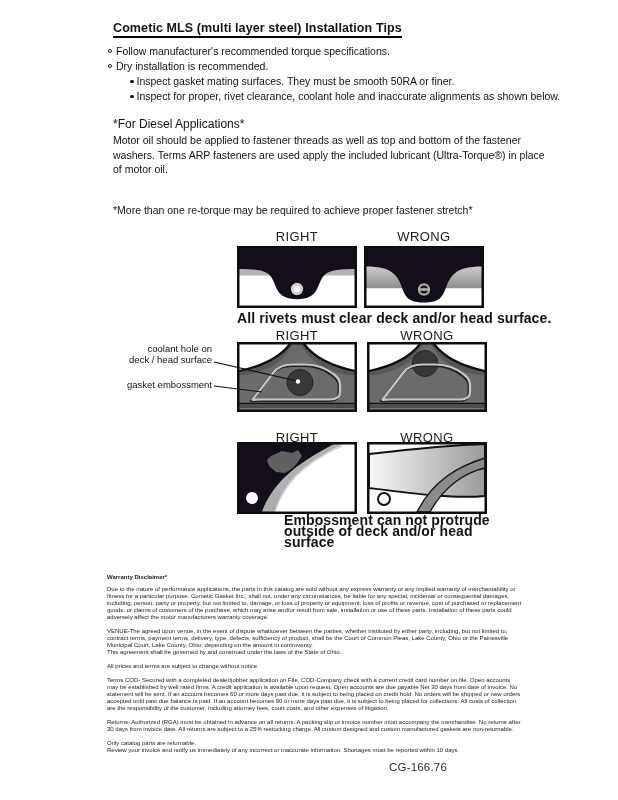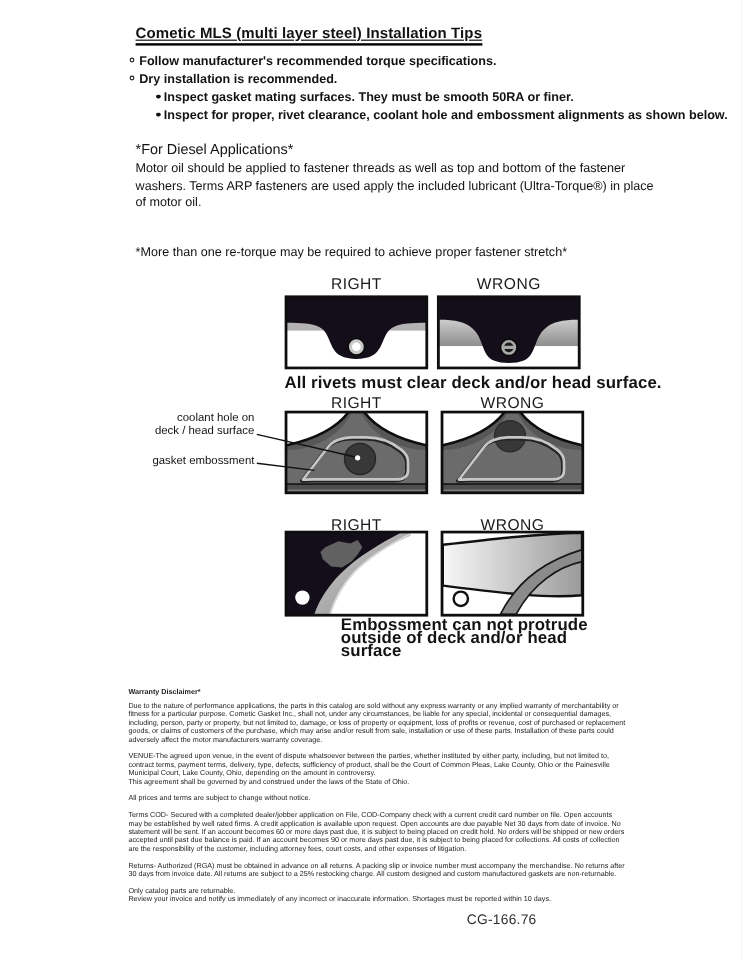--- a/index.html
+++ b/index.html
@@ -5,23 +5,23 @@
   * { margin:0; padding:0; box-sizing:border-box; }
   html,body { background:#e9e9e9; }
   .page {
     position:relative; width:618px; height:800px; background:#ffffff;
     font-family:"Liberation Sans", sans-serif; color:#131313; overflow:hidden;
     margin:0 auto;
   }
   .abs { position:absolute; }
   .page-title {
     left:113px; top:21px; font-size:12.5px; font-weight:bold;
-    border-bottom:2px solid #000; padding-bottom:1px; letter-spacing:0.1px;text-decoration:underline;
+    border-bottom:2px solid #000; padding-bottom:1px; letter-spacing:0.1px;
   }
-  .intro { left:108px; top:44px; width:475px; font-size:10.5px;font-weight:bold; }
+  .intro { left:108px; top:44px; width:475px; font-size:10.5px; }
   .b-row { line-height:15px; white-space:nowrap; }
   .sub { margin-left:22px; }
   .circ {
     display:inline-block; width:4px; height:4px; border:1px solid #222;
     border-radius:50%; margin-right:4px; vertical-align:2px;
   }
   .dot {
     display:inline-block; width:3.5px; height:3.5px; background:#111;
     border-radius:50%; margin-right:3px; vertical-align:2px;
   }
@@ -46,21 +46,21 @@
 <body>
 
 <div class="page">
 
   <div class="abs page-title">Cometic MLS (multi layer steel) Installation Tips</div>
 
   <div class="abs intro">
     <div class="b-row"><span class="circ"></span><span>Follow manufacturer's recommended torque specifications.</span></div>
     <div class="b-row"><span class="circ"></span><span>Dry installation is recommended.</span></div>
     <div class="b-row sub"><span class="dot"></span><span>Inspect gasket mating surfaces.  They must be smooth 50RA or finer.</span></div>
-    <div class="b-row sub"><span class="dot"></span><span>Inspect for proper, rivet clearance, coolant hole and embossment alignments as shown below.</span></div>
+    <div class="b-row sub"><span class="dot"></span><span>Inspect for proper, rivet clearance, coolant hole and inaccurate alignments as shown below.</span></div>
   </div>
 
   <div class="abs diesel-h">*For Diesel Applications*</div>
   <div class="abs para p1">Motor oil should be applied to fastener threads as well as top and bottom of the fastener washers. Terms ARP fasteners are used apply the included lubricant (Ultra-Torque®) in place of motor oil.</div>
   <div class="abs note">*More than one re-torque may be required to achieve proper fastener stretch*</div>
 
   <div class="abs dg-label" style="left:237px; top:229px;">RIGHT</div>
   <div class="abs dg-label" style="left:364px; top:229px;">WRONG</div>
 
   <svg class="abs" style="left:237px; top:246px;" width="120" height="62" viewBox="0 0 120 62">

